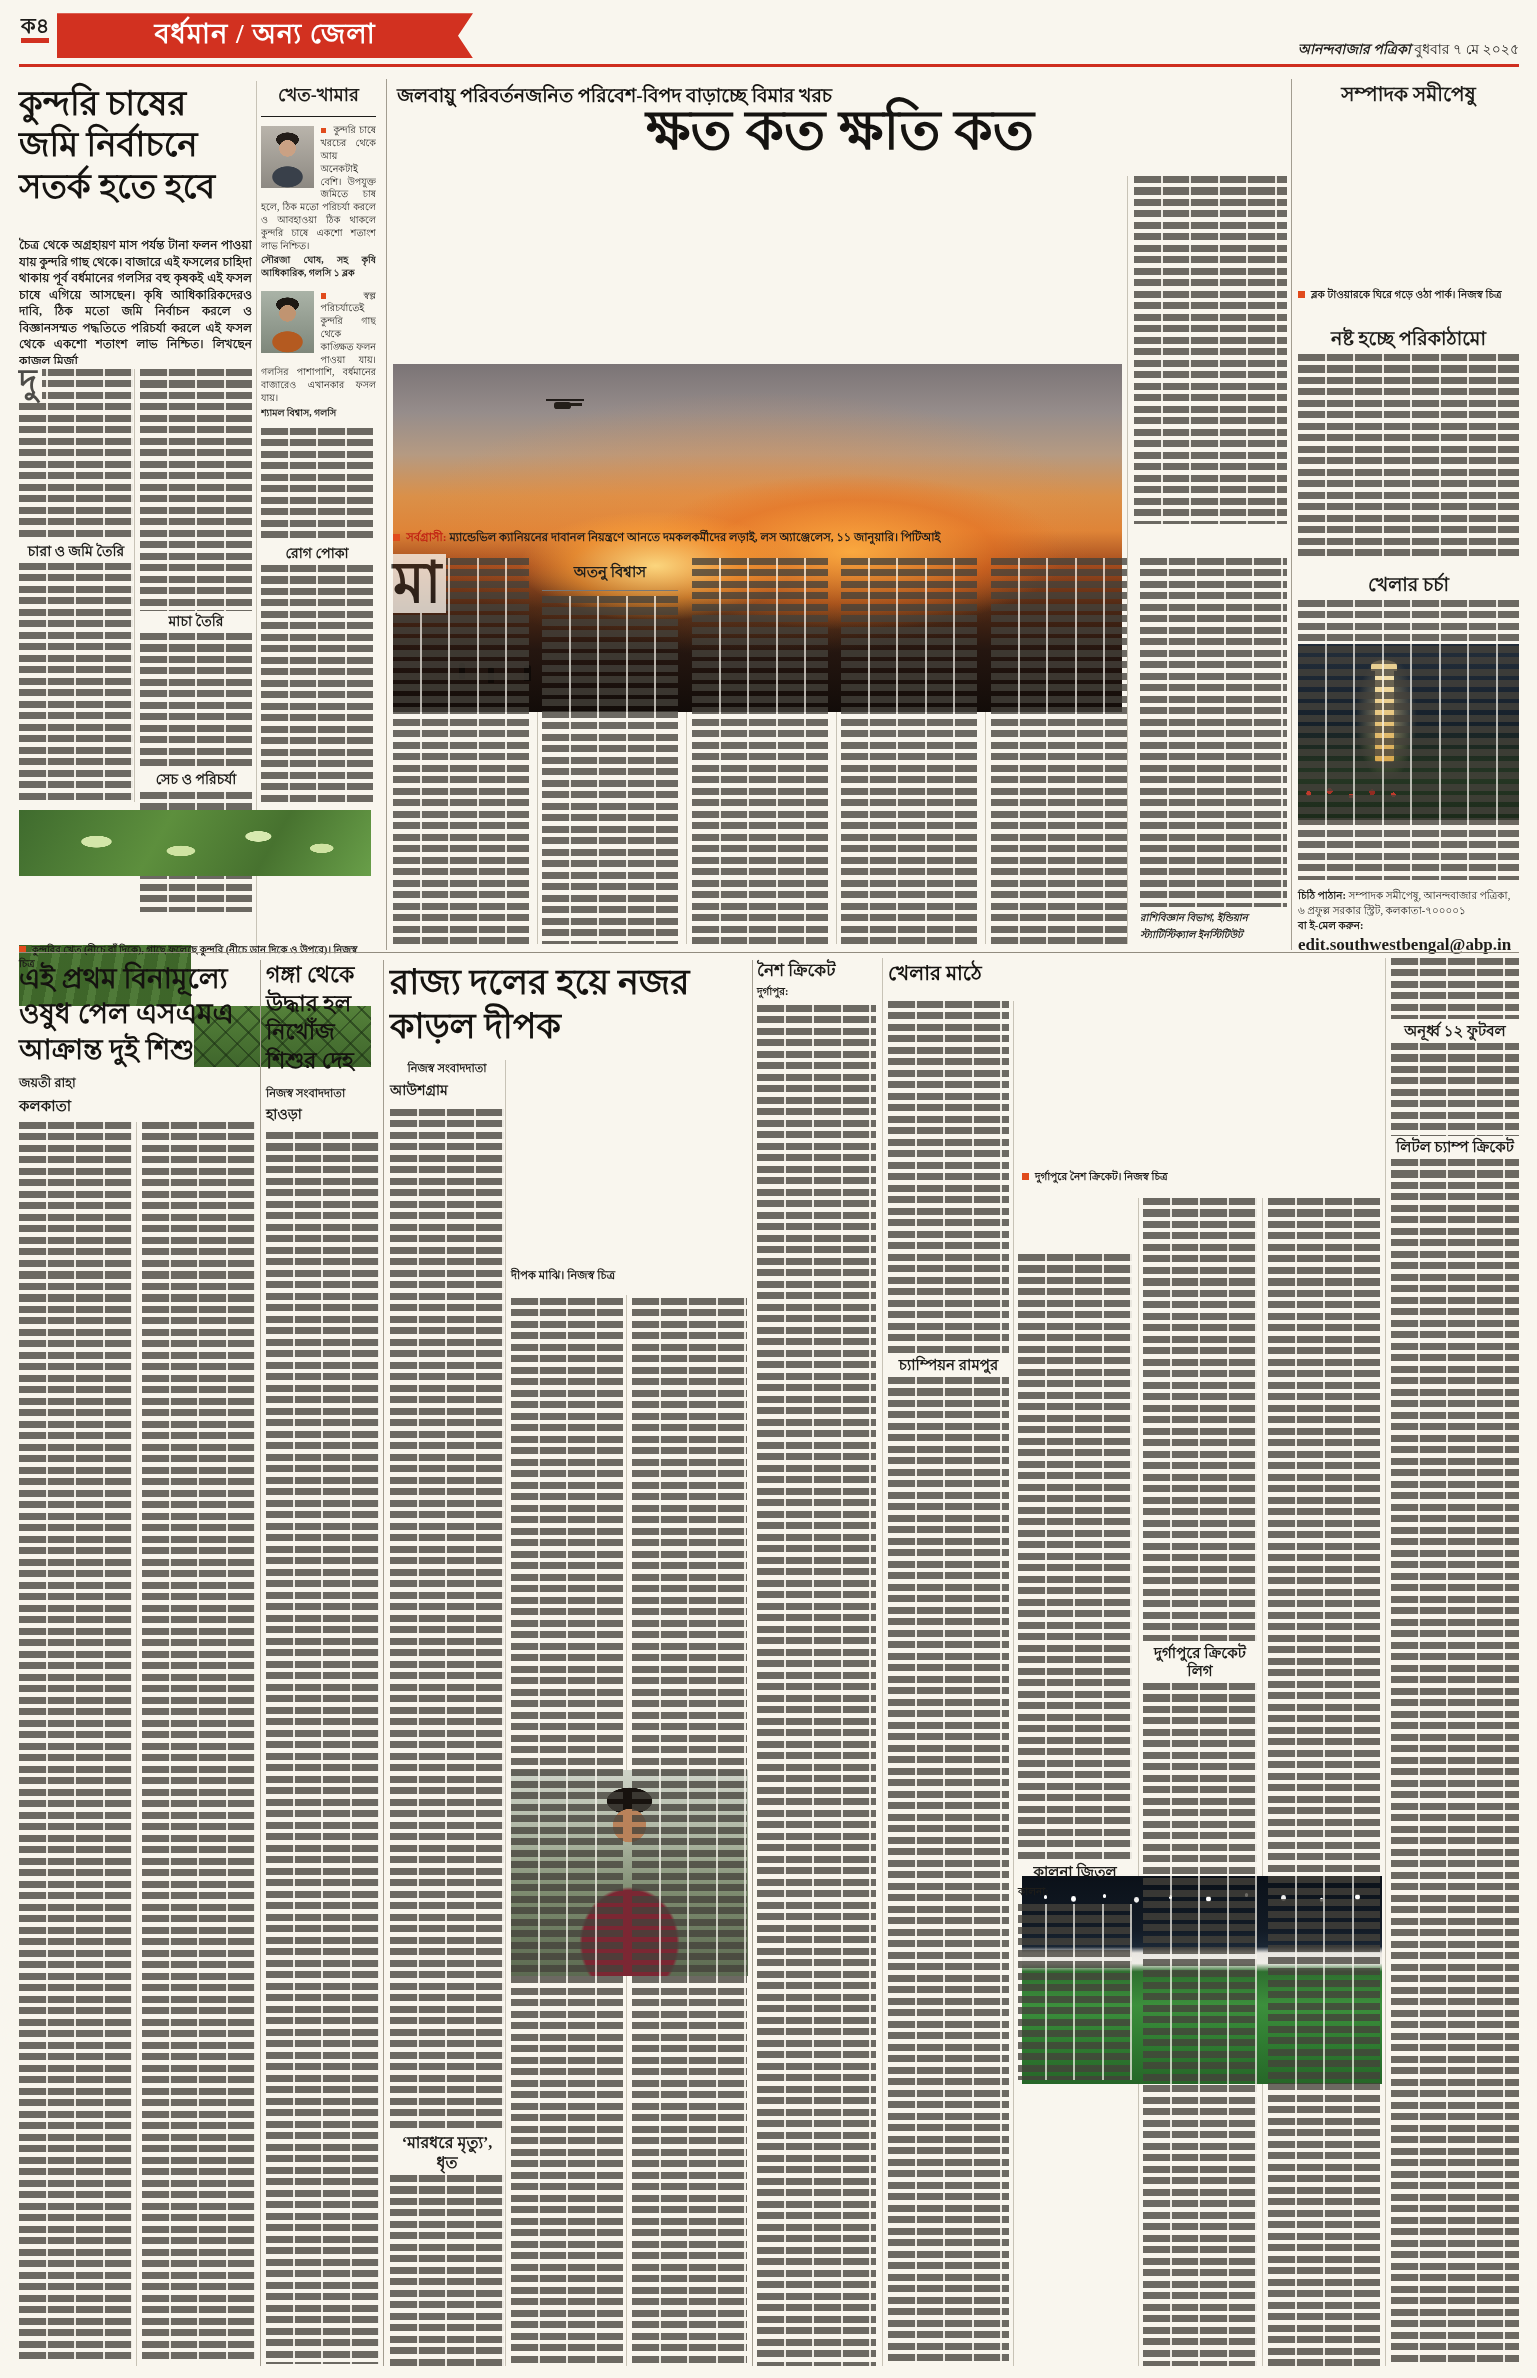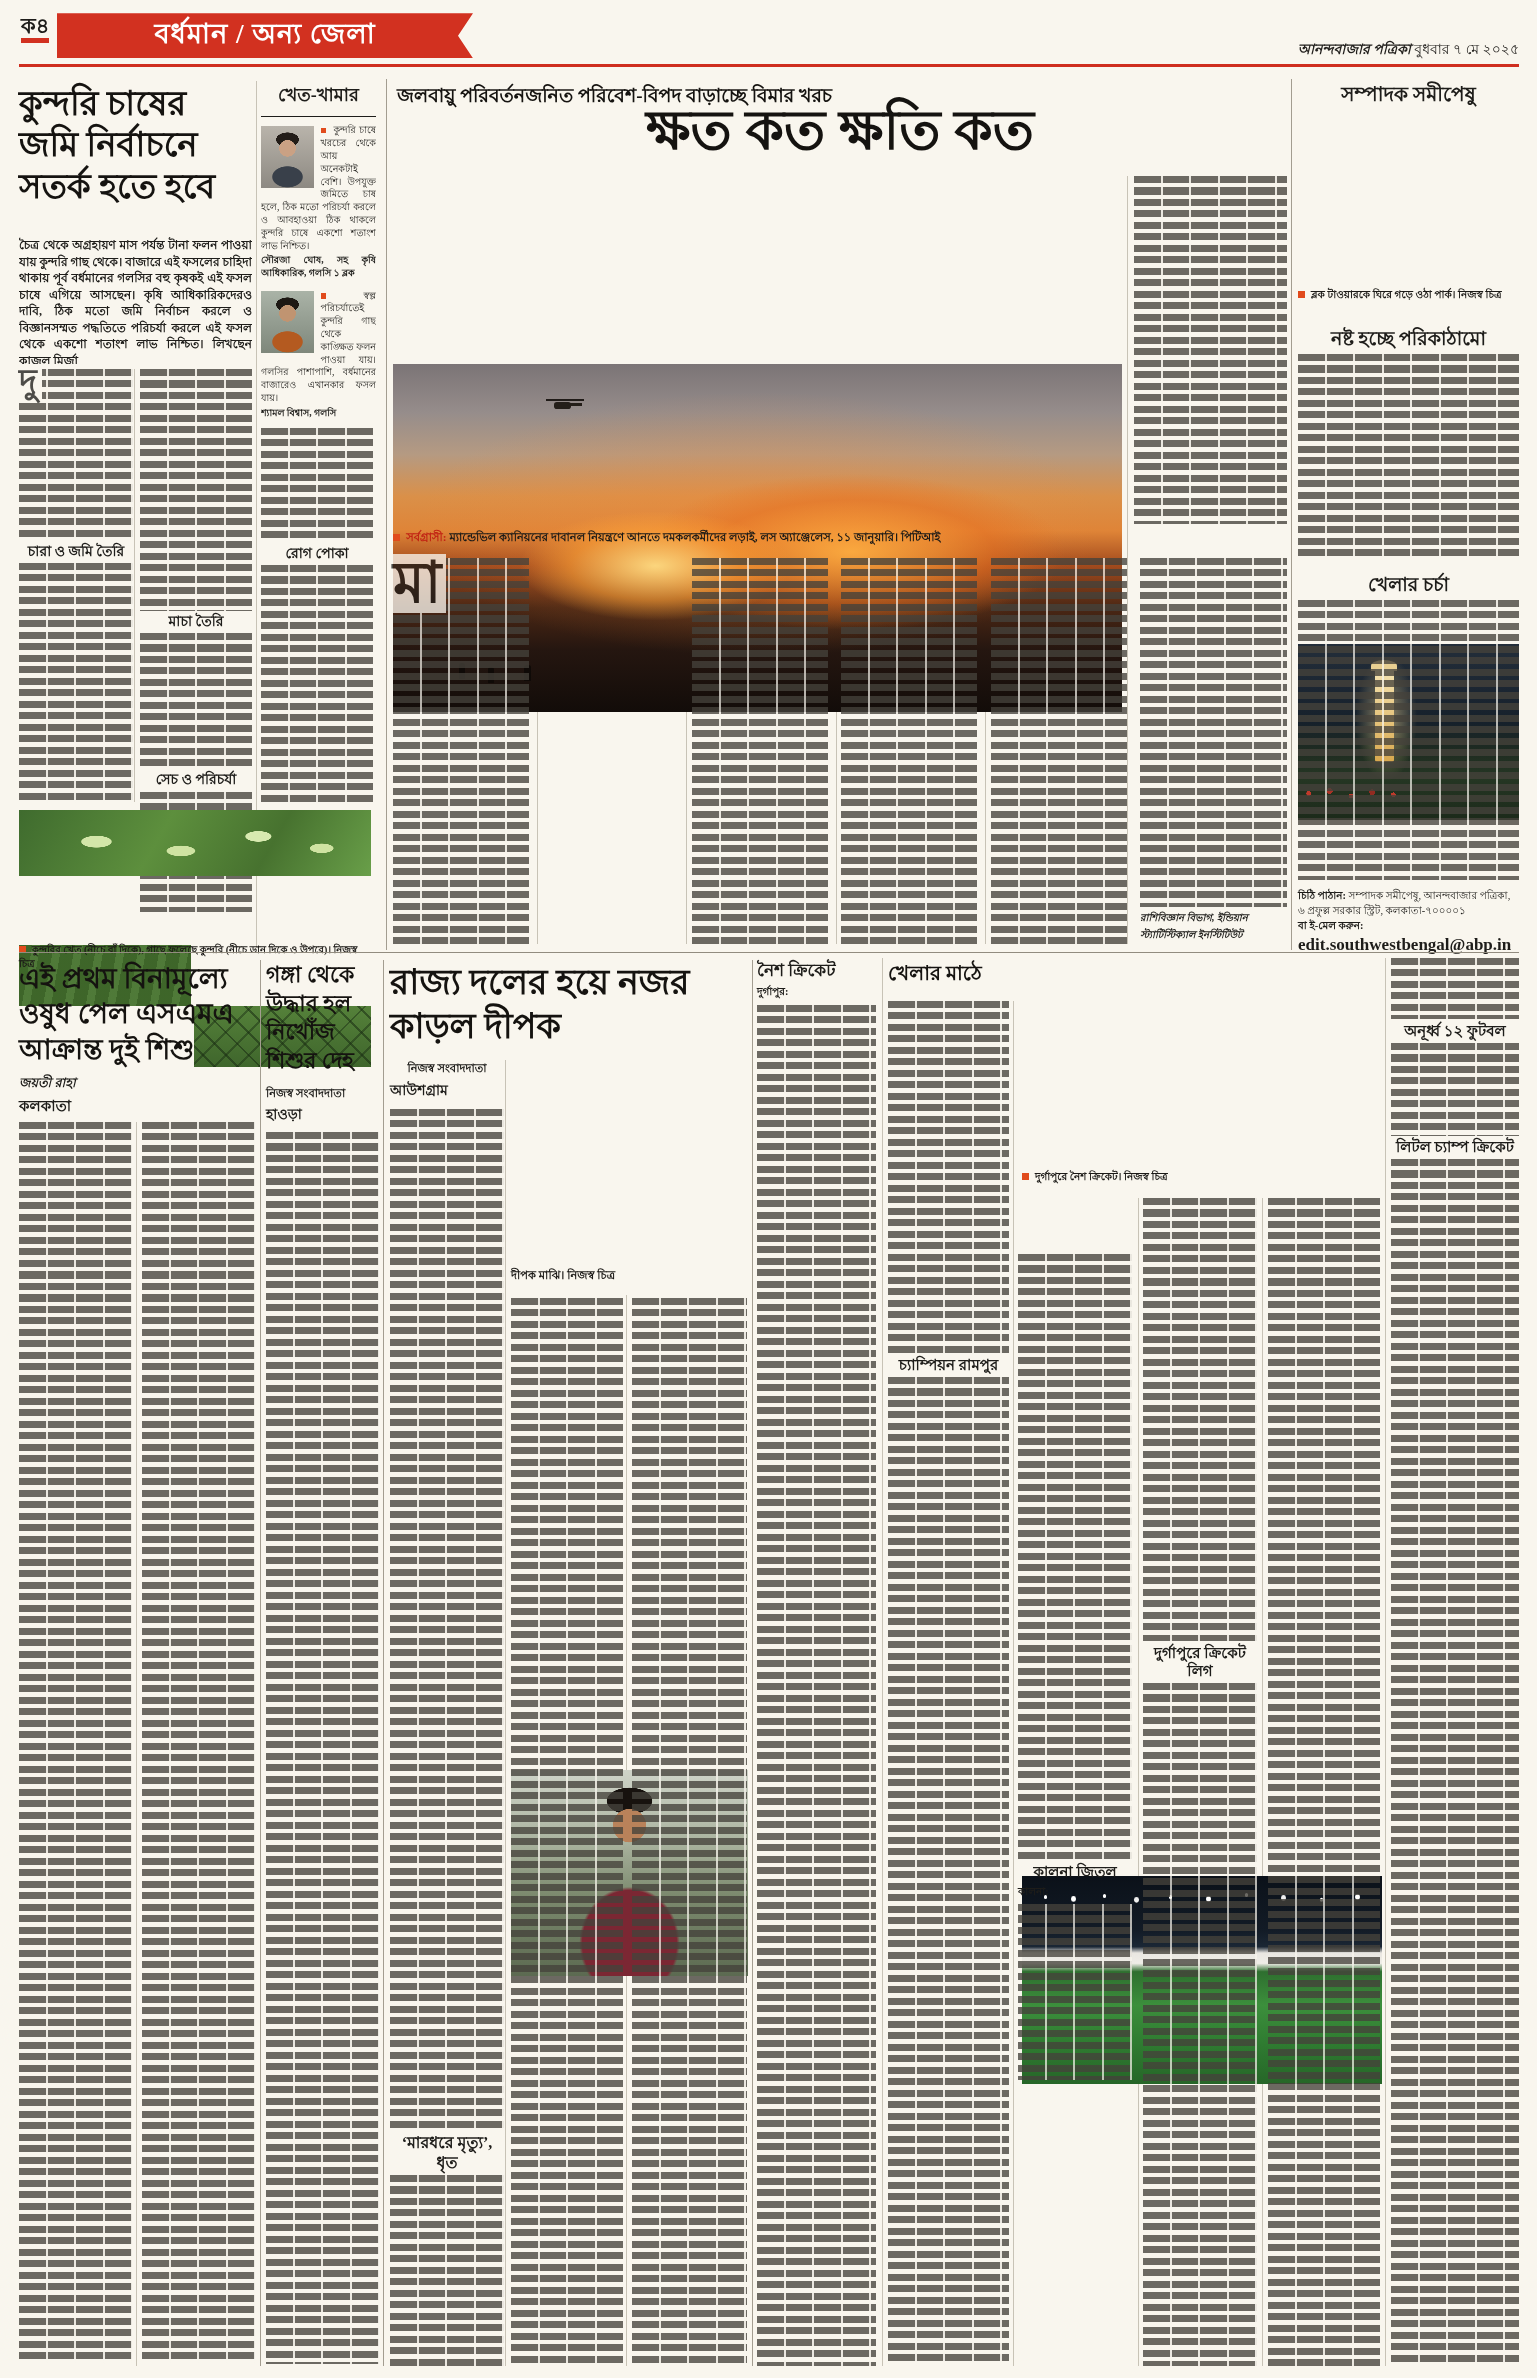--- a/index.html
+++ b/index.html
@@ -224,20 +224,24 @@
     <b class="red">সর্বগ্রাসী:</b>
     <span>ম্যান্ডেভিল ক্যানিয়নের দাবানল নিয়ন্ত্রণে আনতে দমকলকর্মীদের লড়াই, লস অ্যাঞ্জেলেস, ১১ জানুয়ারি।</span>
     <b>পিটিআই</b>
   </div>
 
   <div class="abs colflex" style="left:393px;top:558px;width:136px;height:386px;">
     <div class="sim dropwrap grow">
       <span class="dropcap" style="font-size:57px;">মা</span>
     </div>
   </div>
+  <div class="abs colflex" style="left:542px;top:558px;width:136px;height:386px;">
+    <div class="authorbox">অতনু বিশ্বাস</div>
+    <div class="sim grow"></div>
+  </div>
   <div class="abs sim" style="left:692px;top:558px;width:136px;height:386px;"></div>
   <div class="abs sim" style="left:841px;top:558px;width:136px;height:386px;"></div>
   <div class="abs sim" style="left:991px;top:558px;width:136px;height:386px;"></div>
   <div class="abs colflex" style="left:1140px;top:558px;width:147px;height:386px;">
     <div class="sim grow"></div>
     <div style="font-size:10px;font-weight:700;font-style:italic;padding-top:2.8px;">রাশিবিজ্ঞান বিভাগ, ইন্ডিয়ান স্ট্যাটিস্টিক্যাল ইনস্টিটিউট</div>
   </div>
 
   <div class="abs lettershead" style="left:1298px;top:79px;width:221px;">সম্পাদক সমীপেষু</div>
 
@@ -272,21 +276,21 @@
   <div class="abs vrule" style="left:136px;top:1122px;height:1244px;"></div>
   <div class="abs vrule" style="left:505px;top:1060px;height:1306px;"></div>
   <div class="abs vrule" style="left:626px;top:1295px;height:1071px;"></div>
   <div class="abs vrule" style="left:882px;top:958px;height:1408px;"></div>
   <div class="abs vrule" style="left:1013px;top:1001px;height:1365px;"></div>
   <div class="abs vrule" style="left:1138px;top:1198px;height:1168px;"></div>
   <div class="abs vrule" style="left:1262px;top:1198px;height:1168px;"></div>
   <div class="abs vrule" style="left:1385px;top:958px;height:1408px;"></div>
 
   <div class="abs hl" style="left:19px;top:961px;width:238px;font-size:28px;line-height:1.26;">এই প্রথম বিনামূল্যে ওষুধ পেল এসএমএ আক্রান্ত দুই শিশু</div>
-  <div class="abs byline" style="left:19px;top:1073px;width:238px;font-size:12.8px;font-style:italic;">জয়তী রাহা</div>
+  <div class="abs byline" style="left:19px;top:1073px;width:238px;font-size:12.8px;">জয়তী রাহা</div>
   <div class="abs byline" style="left:19px;top:1094px;width:238px;font-size:15px;">কলকাতা</div>
   <div class="abs sim" style="left:19px;top:1122px;width:113px;height:1242px;"></div>
   <div class="abs sim" style="left:142px;top:1122px;width:113px;height:1242px;"></div>
 
   <div class="abs hl" style="left:266px;top:961px;width:113px;font-size:22px;line-height:1.3;">গঙ্গা থেকে উদ্ধার হল নিখোঁজ শিশুর দেহ</div>
   <div class="abs byline" style="left:266px;top:1085px;width:113px;font-size:11.4px;">নিজস্ব সংবাদদাতা</div>
   <div class="abs byline" style="left:266px;top:1103px;width:113px;font-size:14px;">হাওড়া</div>
   <div class="abs sim" style="left:266px;top:1132px;width:113px;height:1232px;"></div>
 
   <div class="abs hl" style="left:390px;top:961px;width:360px;font-size:35px;line-height:1.25;">রাজ্য দলের হয়ে নজর কাড়ল দীপক</div>

